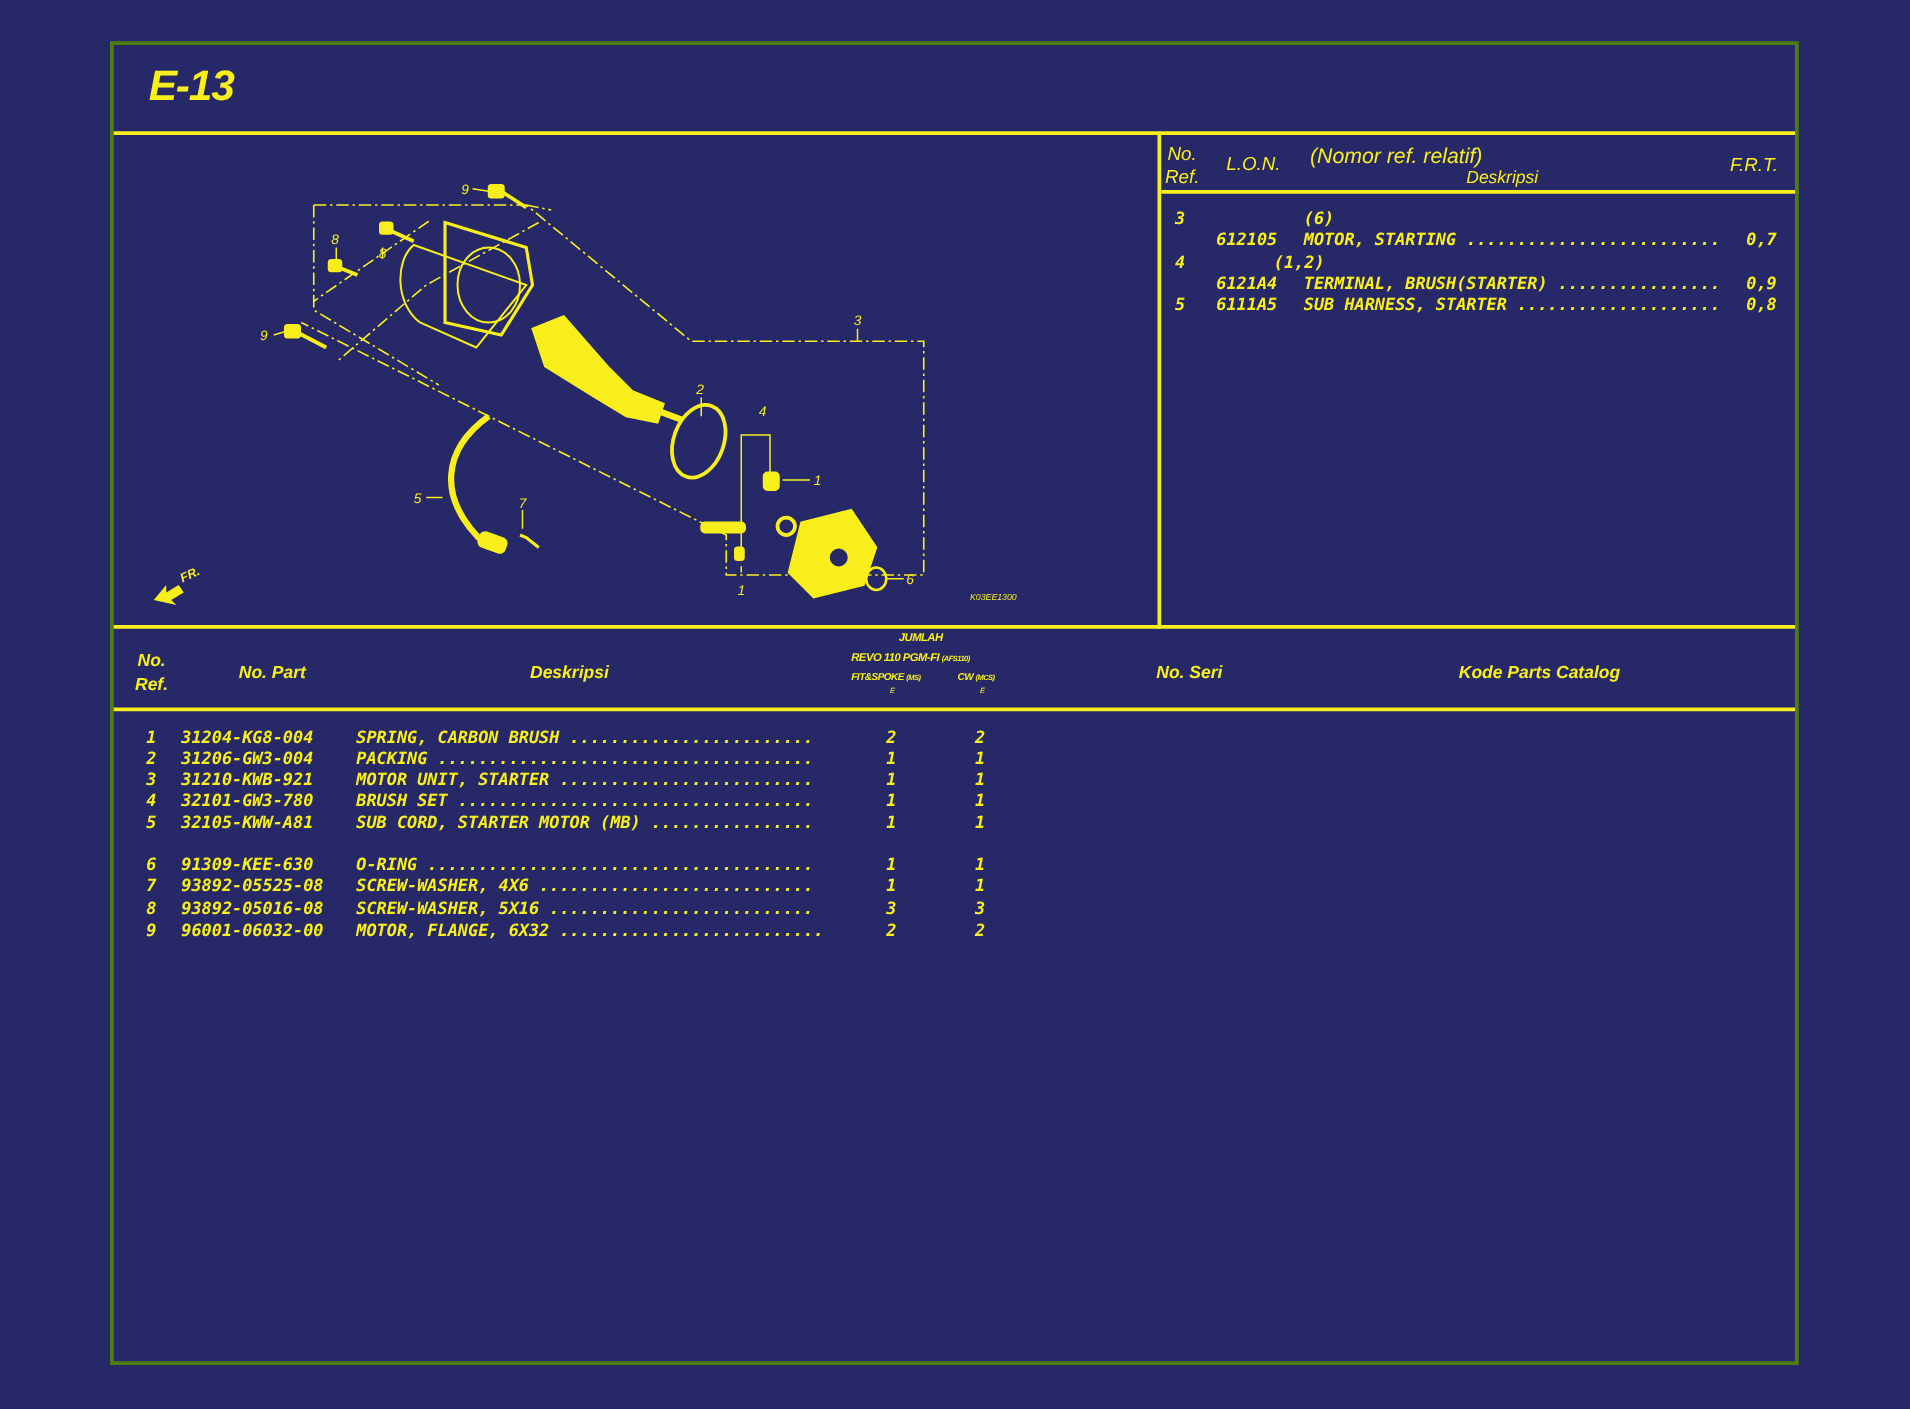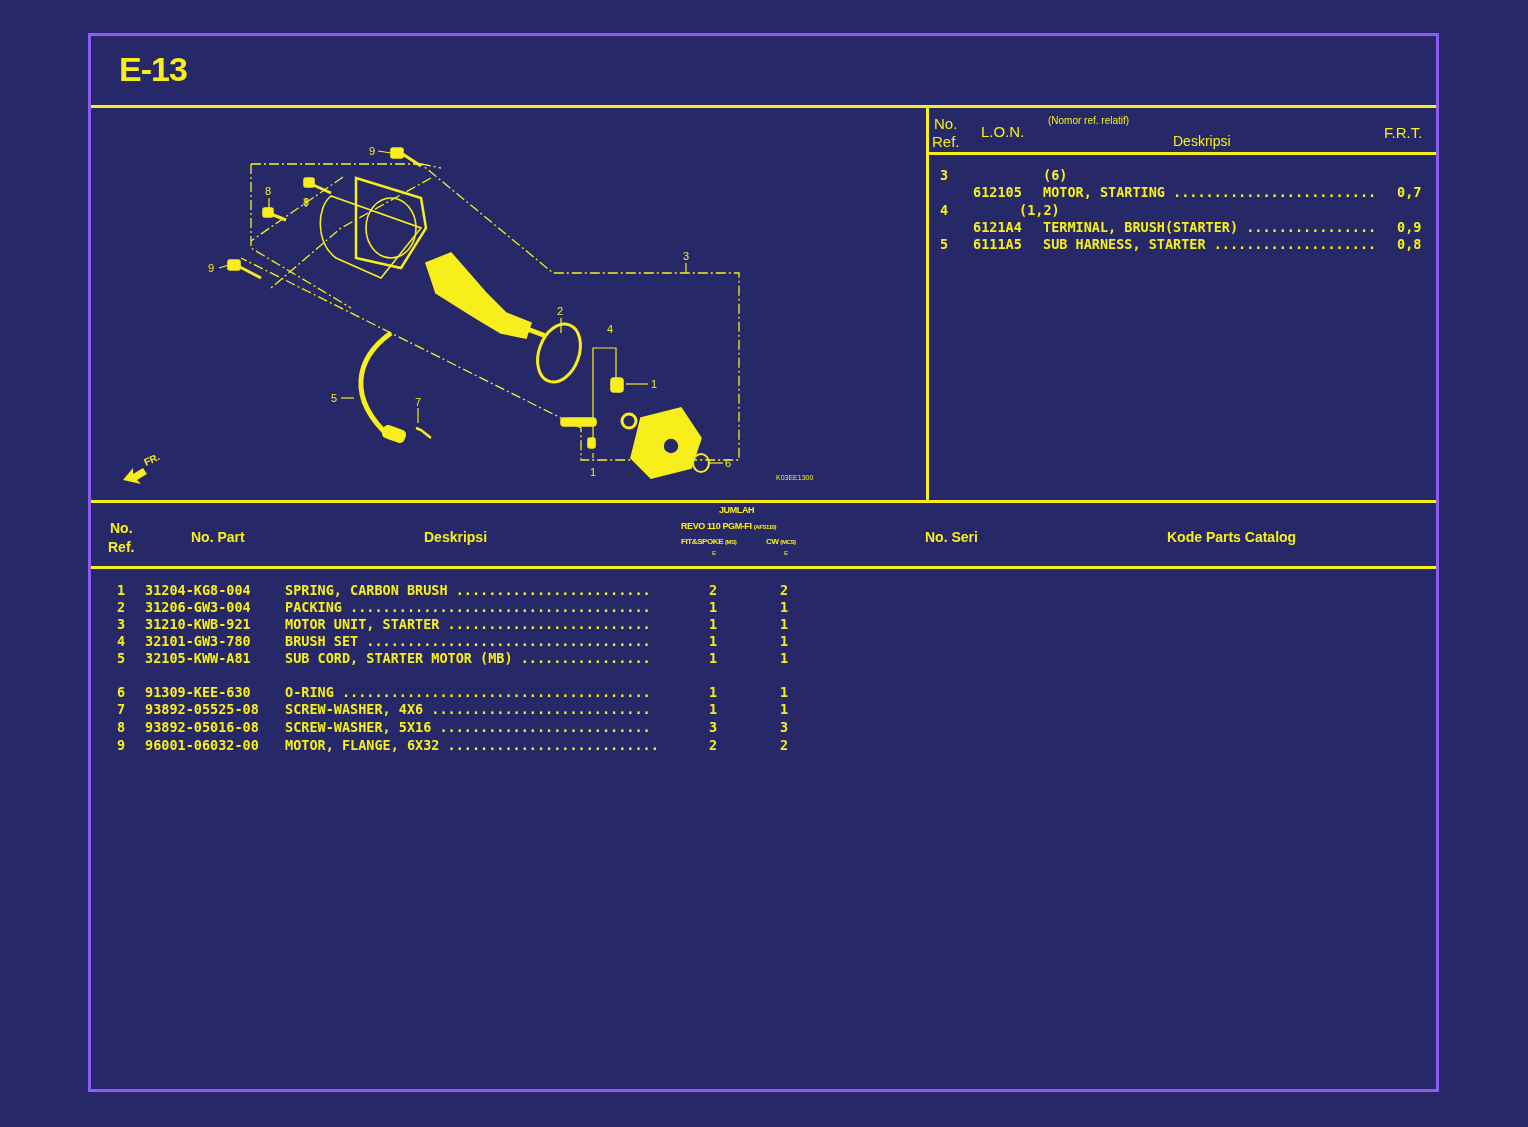--- a/index.html
+++ b/index.html
@@ -1,17 +1,17 @@
 <!DOCTYPE html>
 <html><head>
 <meta charset="utf-8">
 <style>
   html, body { margin:0; padding:0; }
   body { width:1528px; height:1127px; background:#262868; position:relative; overflow:hidden; color:#f7ee1c; font-family:"Liberation Sans", sans-serif; }
-  .frame { position:absolute; left:88px; top:33px; width:1345px; height:1053px; border:3px solid #8b5cf6; box-sizing:content-box; }
+  .frame { position:absolute; left:88px; top:33px; width:1345px; height:1053px; border:3px solid #4d7c0f; box-sizing:content-box;font-style:italic; }
   .hline { position:absolute; background:#f7ee1c; height:3px; }
   .vline { position:absolute; background:#f7ee1c; width:3px; }
   .abs { position:absolute; white-space:pre; }
   .title-code { left:28px; top:14px; font-size:34px; font-weight:bold; letter-spacing:-1px; }
   .title-main { left:520px; top:14px; font-size:34px; font-weight:bold; letter-spacing:-1px; }
   .hdr { font-size:14px; font-weight:bold; }
   .hdr-n { font-size:15px; }
   .mono { font-family:"DejaVu Sans Mono", monospace; font-weight:bold; font-size:13.5px; }
   .part-row { position:absolute; left:0; height:17.5px; width:720px; }
   .tiny { font-size:9px; font-weight:bold; letter-spacing:-0.4px; }
@@ -28,21 +28,21 @@
 
   <div class="vline" style="left:835px;top:72px;height:395px;"></div>
   <div class="hline" style="left:838px;top:116px;width:507px;"></div>
   <div class="hline" style="left:0;top:464px;width:1345px;"></div>
   <div class="hline" style="left:0;top:530px;width:1345px;"></div>
 
   <div>
     <div class="abs hdr-n" style="left:843px;top:79px;">No.</div>
     <div class="abs hdr-n" style="left:841px;top:97px;">Ref.</div>
     <div class="abs hdr-n" style="left:890px;top:87px;">L.O.N.</div>
-    <div class="abs" style="left:957px;top:79px;font-size:10px;">(Nomor ref. relatif)</div>
+    <div class="abs" style="left:957px;top:79px;font-size:17px;">(Nomor ref. relatif)</div>
     <div class="abs" style="left:1082px;top:97px;font-size:14px;">Deskripsi</div>
     <div class="abs" style="left:1293px;top:88px;font-size:15px;">F.R.T.</div>
 
     <div class="abs mono" style="left:849px;top:131px;">3</div>
     <div class="abs mono" style="left:952px;top:131px;">(6)</div>
 
     <div class="abs mono" style="left:882px;top:148px;">612105</div>
     <div class="abs mono" style="left:952px;top:148px;">MOTOR, STARTING .........................</div>
     <div class="abs mono" style="left:1306px;top:148px;">0,7</div>
 

